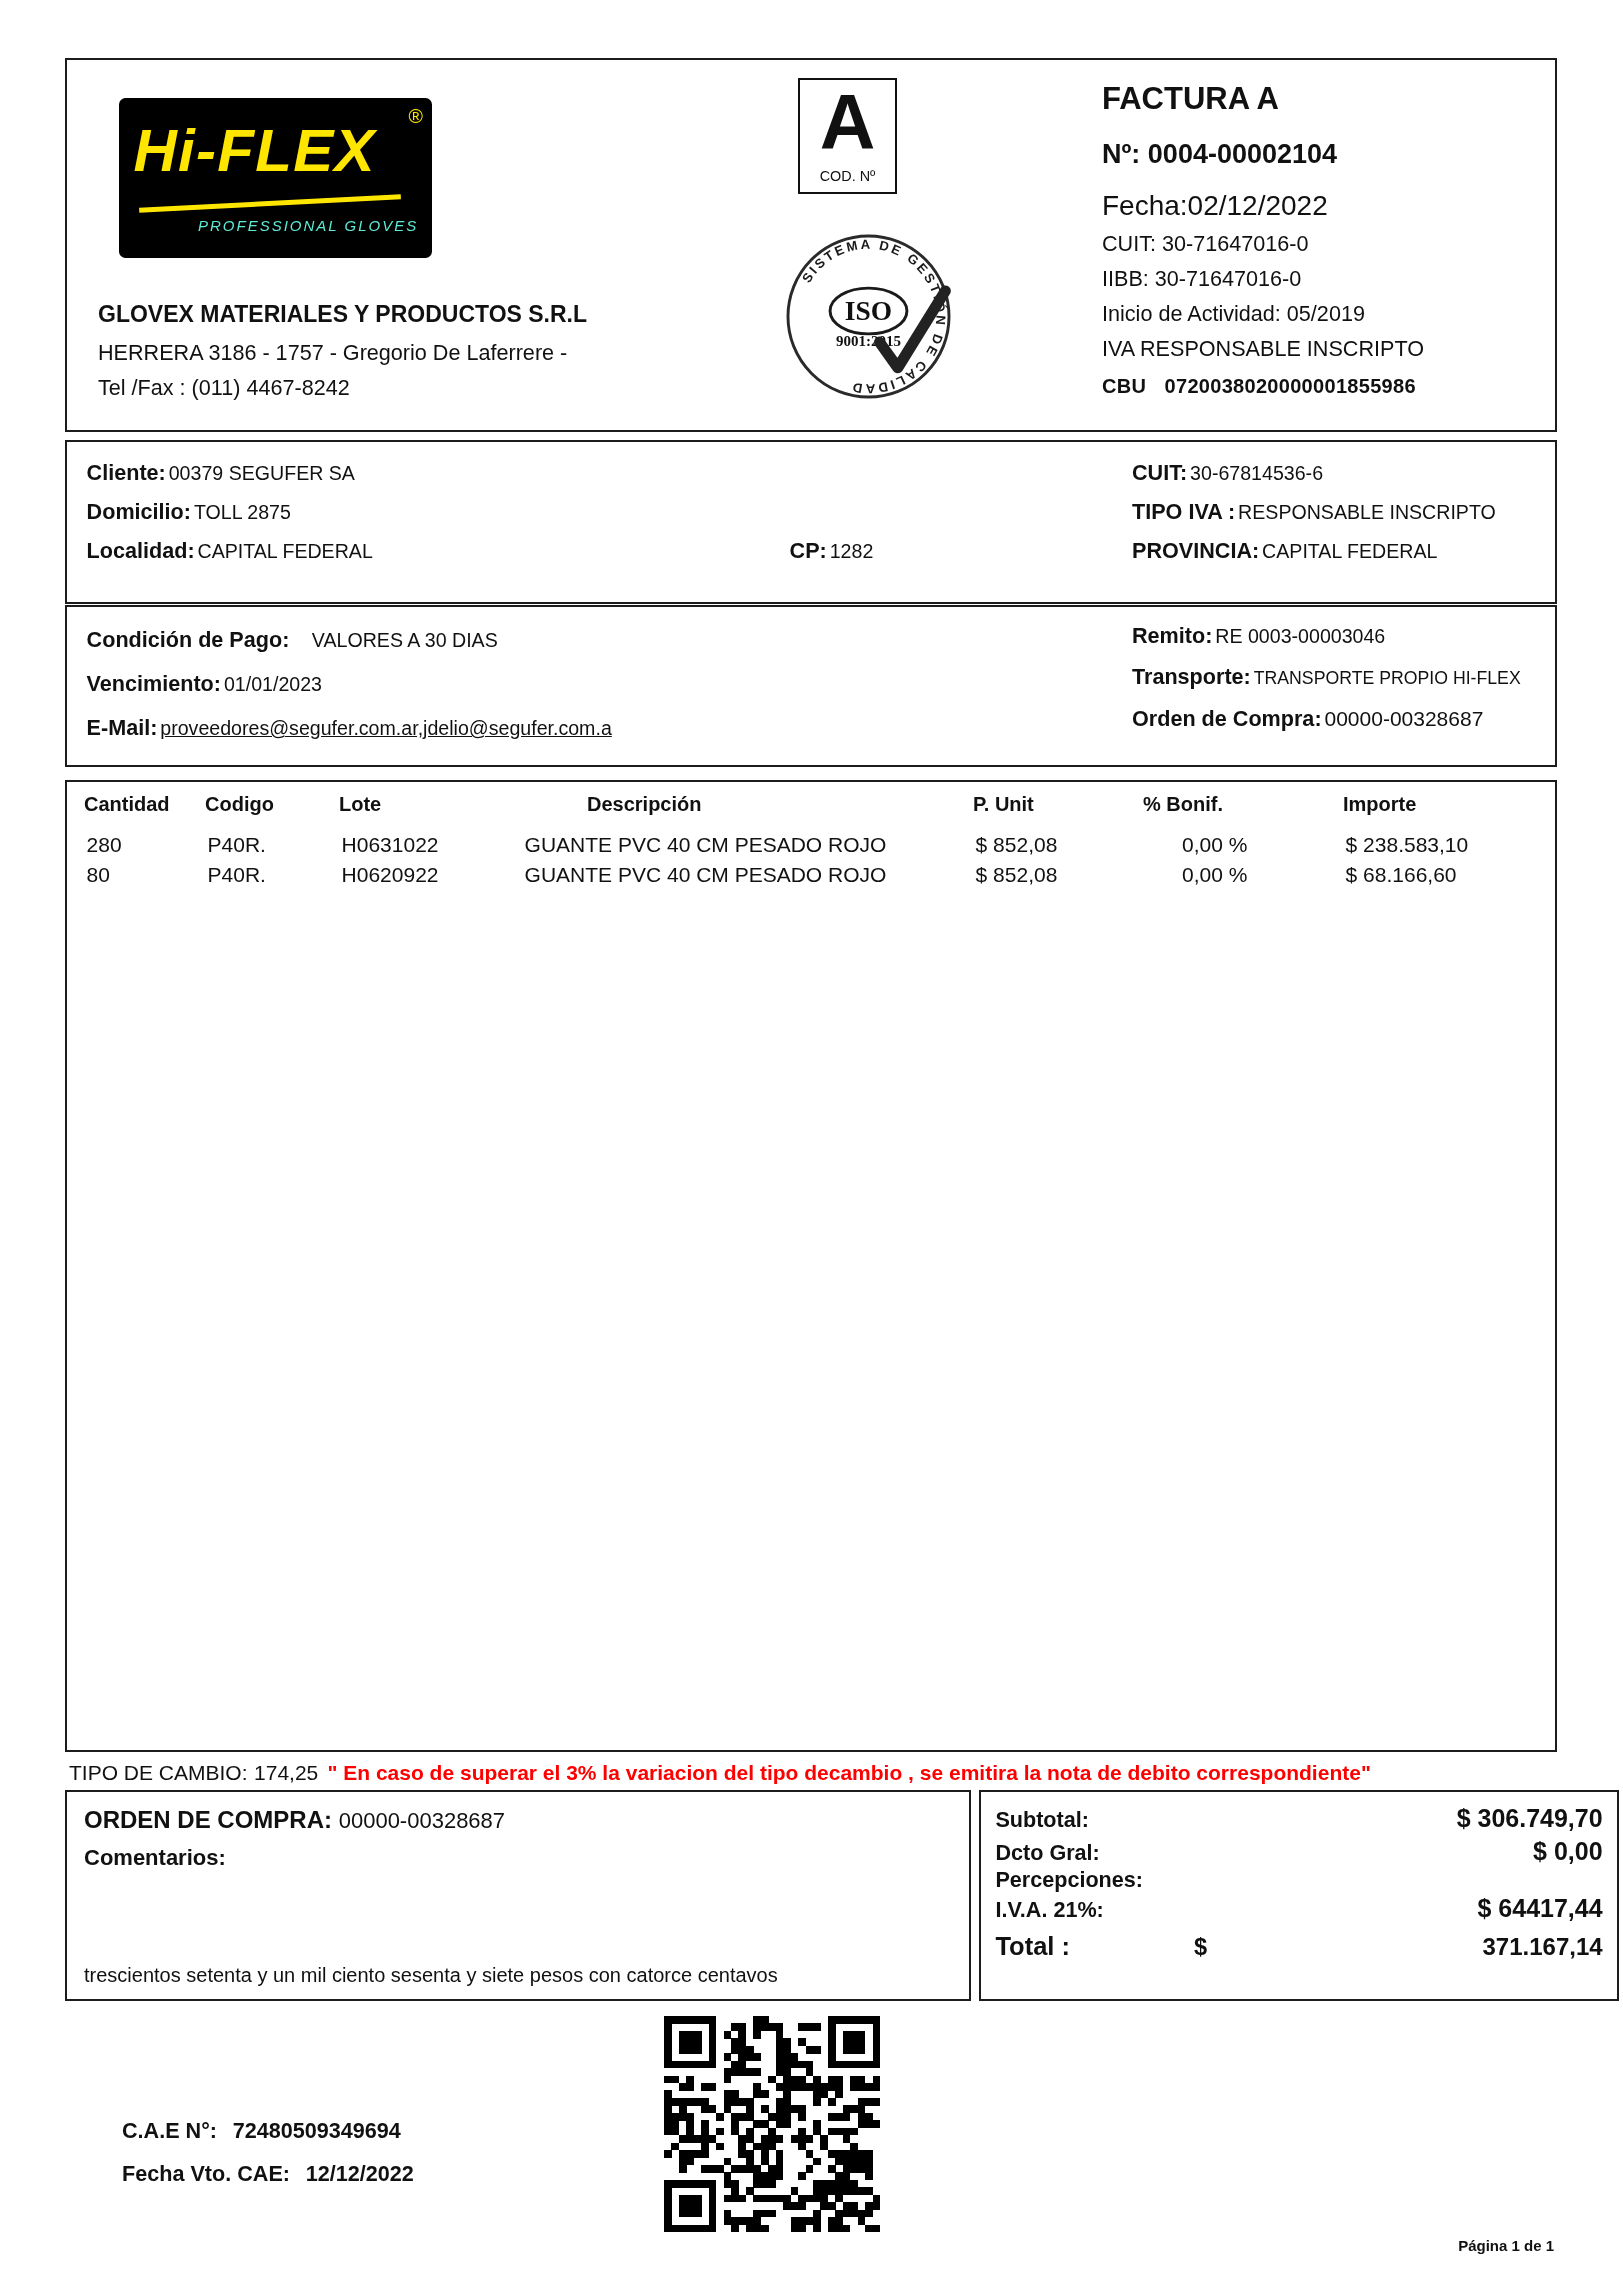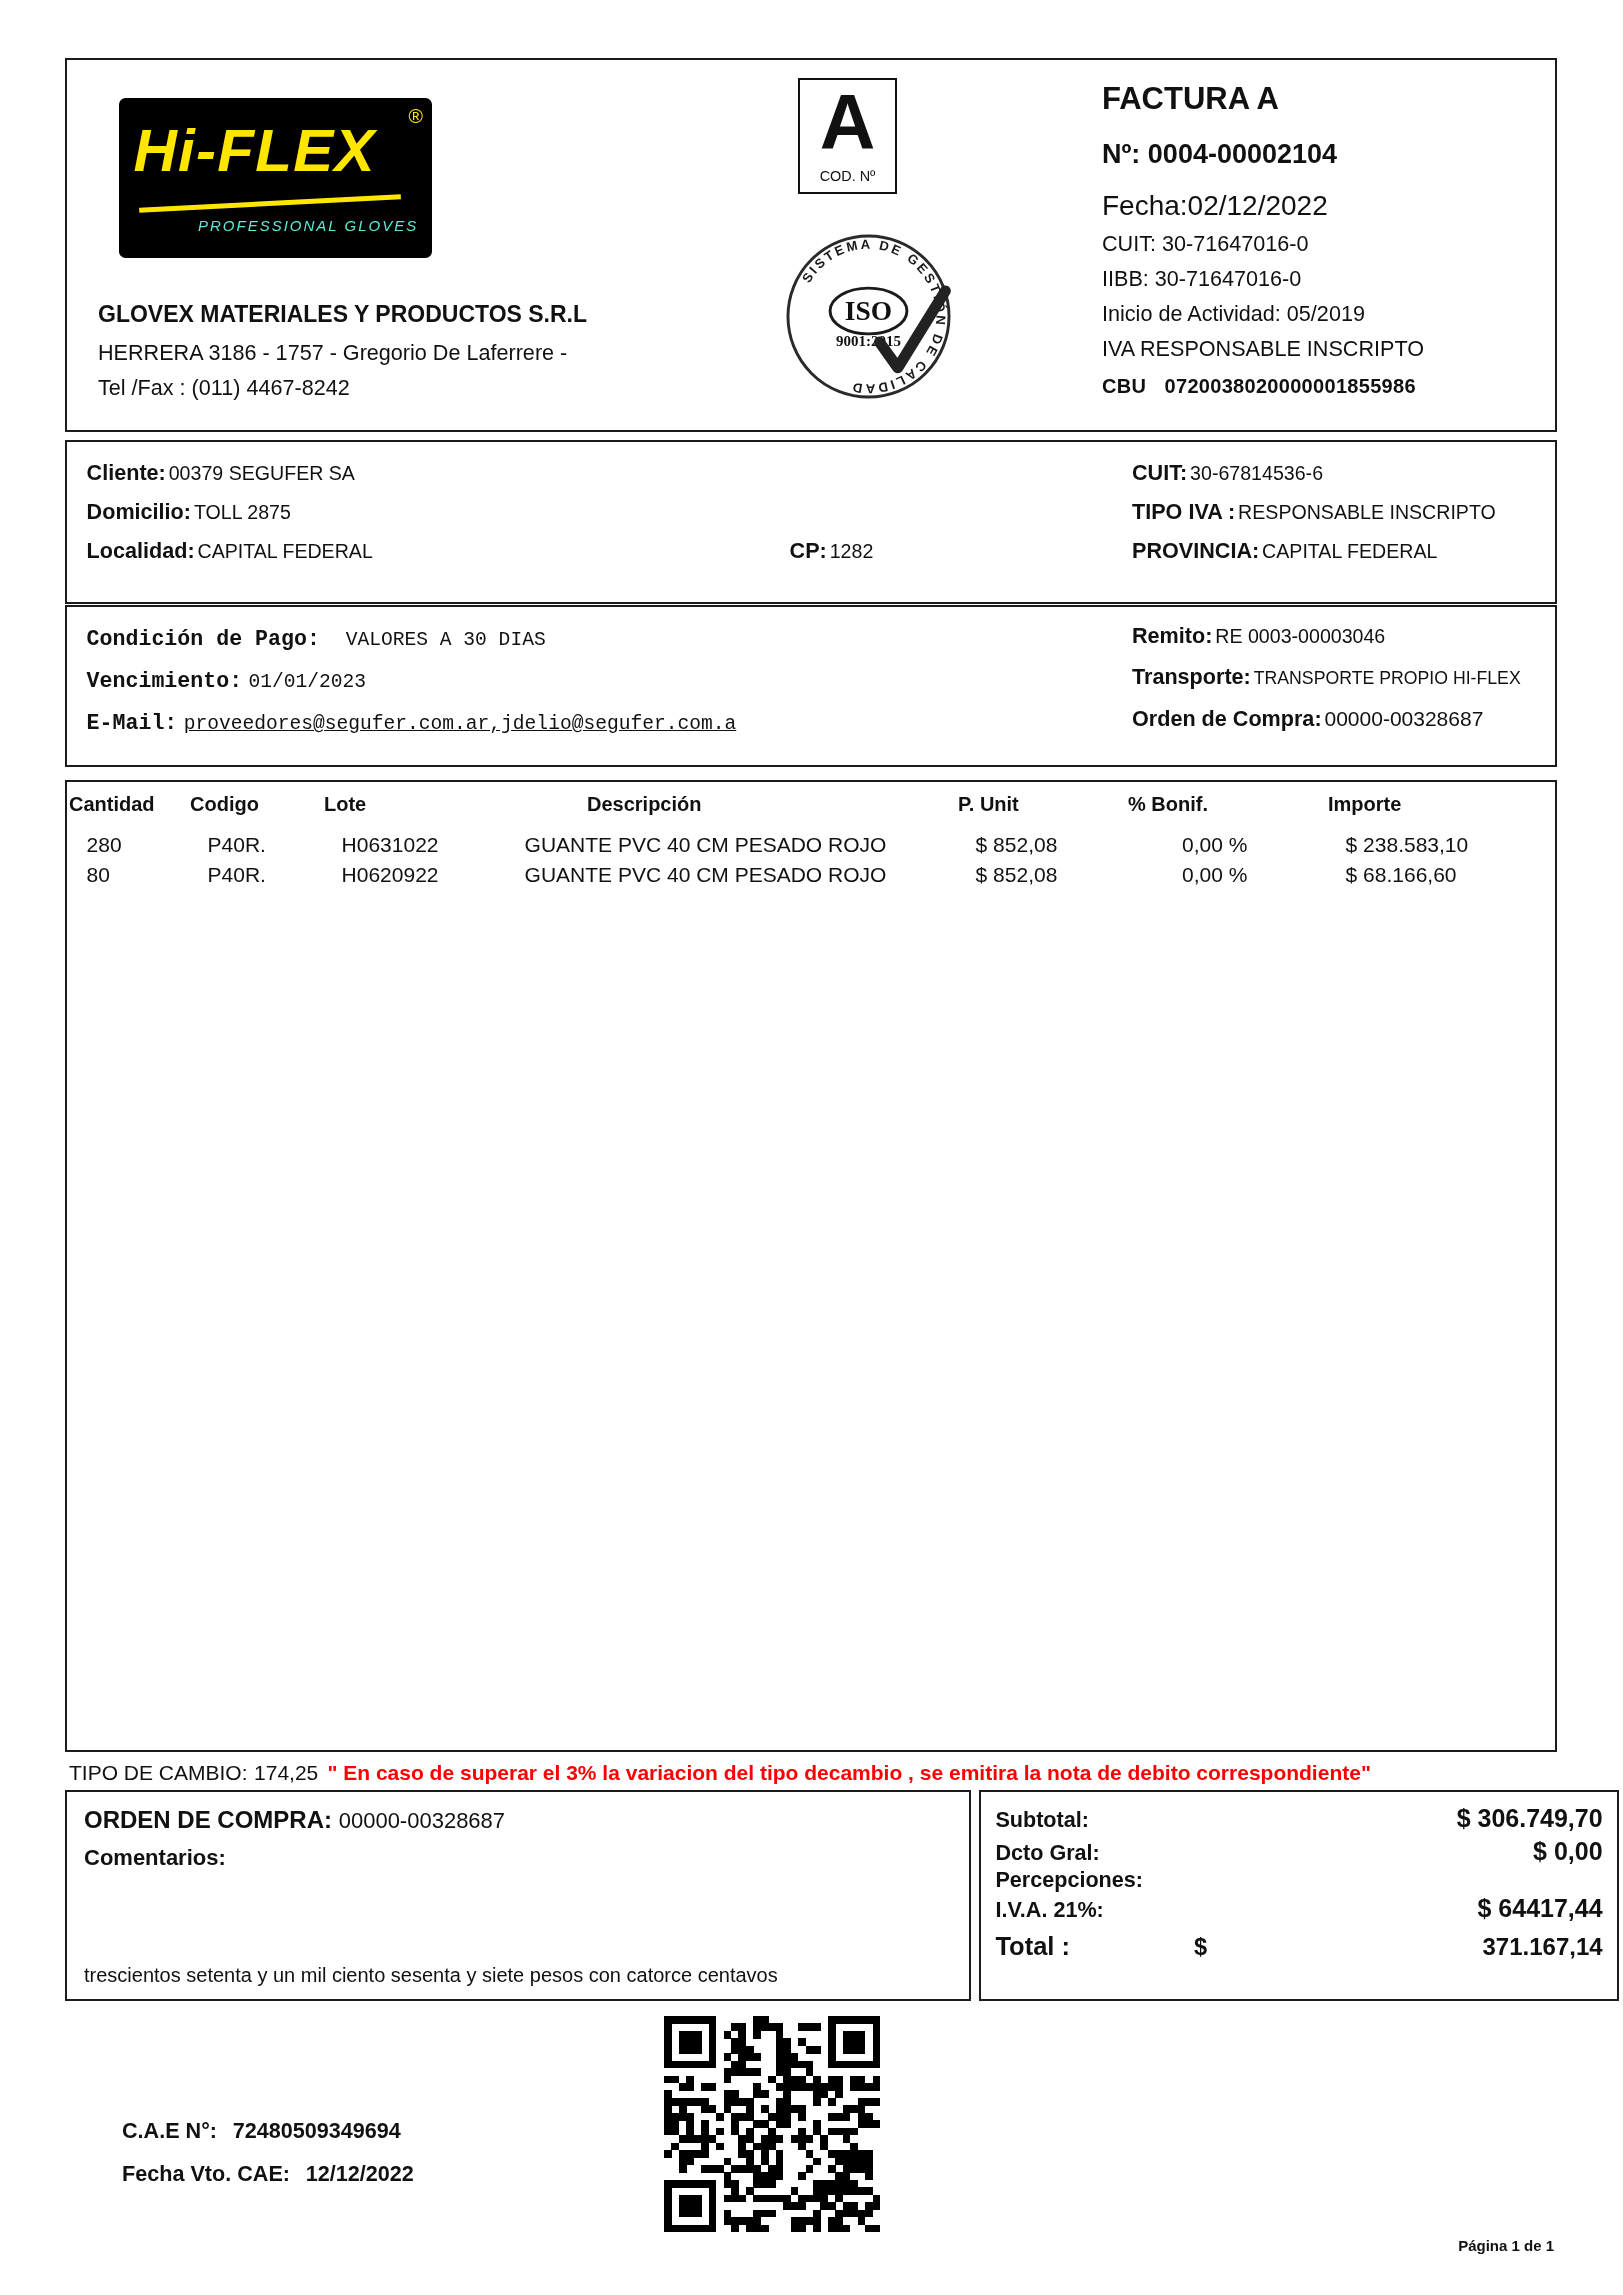--- a/index.html
+++ b/index.html
@@ -52,33 +52,33 @@
   .client-right { position:absolute; left:1065px; top:18.3px; width:406px; }
   .row-line { position:relative; margin-bottom:13px; white-space:nowrap; }
   .lbl { font-weight:bold; font-size:21.6px; }
   .val { font-size:19.6px; }
   .cp-abs { position:absolute; left:703px; top:0; }
 
   
   .terms-box { left:65px; top:605px; width:1492px; height:162px; }
   .terms-left { position:absolute; left:19.6px; top:19.6px; width:1021px; }
   .terms-right { position:absolute; left:1065px; top:15.7px; width:419px; }
-  .terms-left .row-line { margin-bottom:18.3px;font-family:Liberation Mono, monospace; }
+  .terms-left .row-line { margin-bottom:18.3px; }
   .terms-right .row-line { margin-bottom:15.7px; }
   .email-val { font-size:19.6px; text-decoration:underline; }
   .small-val { font-size:17.7px; }
 
   
   .items-box { left:65px; top:780px; width:1492px; height:972px; }
   .items-grid-header, .items-grid-row {
     display:grid;
     grid-template-columns:121px 134px 183px 451px 170px 200px 229px;
   }
   .items-grid-header { padding-top:10.5px; }
-  .items-grid-header > div { font-weight:bold; font-size:20px; padding-left:2px; }
+  .items-grid-header > div { font-weight:bold; font-size:20px; padding-left:17px; }
   .hdr-desc { padding-left:82px !important; }
   .items-rows { margin-top:14.4px; }
   .items-grid-row > div { font-size:21px; padding-left:19.6px; line-height:30px; white-space:nowrap; }
   .cell-bonif { padding-left:56px !important; }
 
   
   .exchange-line { position:absolute; left:69px; top:1761px; font-size:21px; white-space:nowrap; }
   .exchange-line .warn { color:#ff0000; font-weight:bold; margin-left:9.2px; }
   .exchange-line .rate { margin-left:6.5px; }
 

